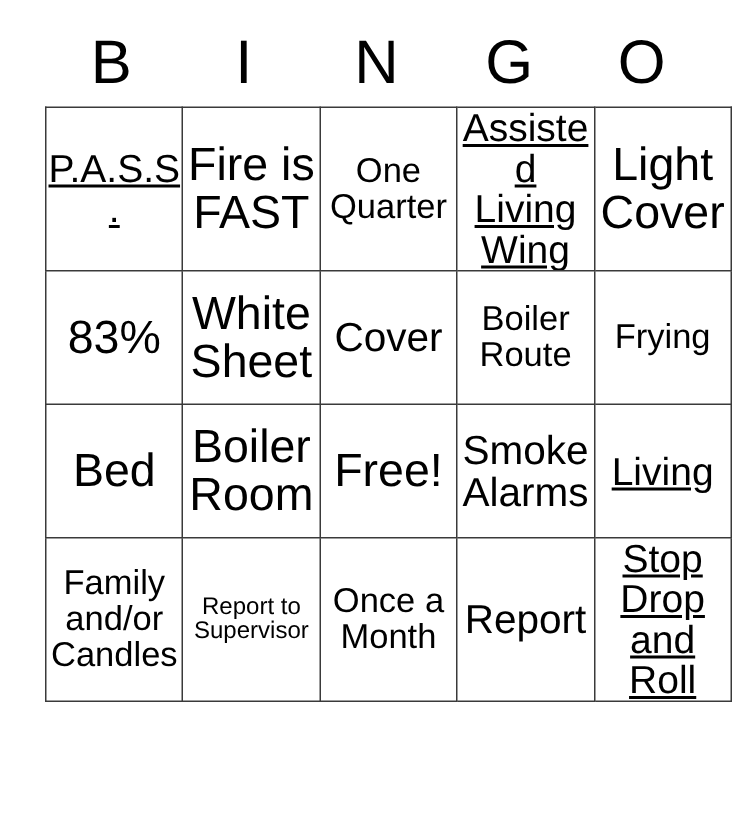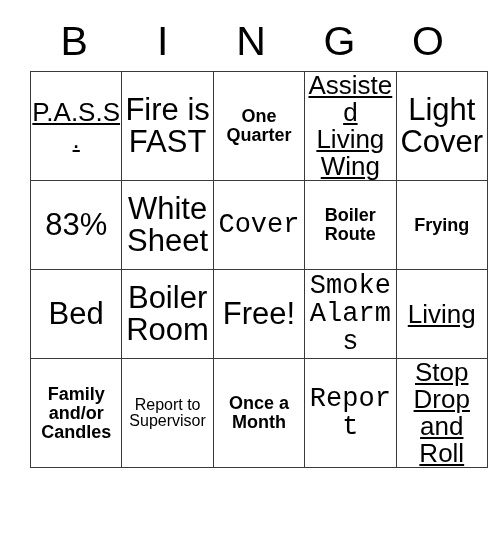--- a/index.html
+++ b/index.html
@@ -46,22 +46,22 @@
     height: 88px;
     text-align: center;
     vertical-align: middle;
     padding: 0 1px;
     line-height: 1.04;
     color: #000000;
     overflow: hidden;
     word-break: break-word;
   }
   .sz-xl   { font-size: 31px; }
-  .sz-lg   { font-size: 27px; font-family: Liberation Mono, monospace; }
-  .sz-md   { font-size: 18px; font-weight: bold; }
+  .sz-lg   { font-size: 27px; }
+  .sz-md   { font-size: 23px; }
   .sz-sm   { font-size: 26px; text-decoration: underline; }
   .sz-xs   { font-size: 16px; margin-left: 11px; }
   .sz-xxs  { font-size: 14px; }
 </style>
 </head>
 <body>
 
 <div class="card">
 
   <div class="header-row">

